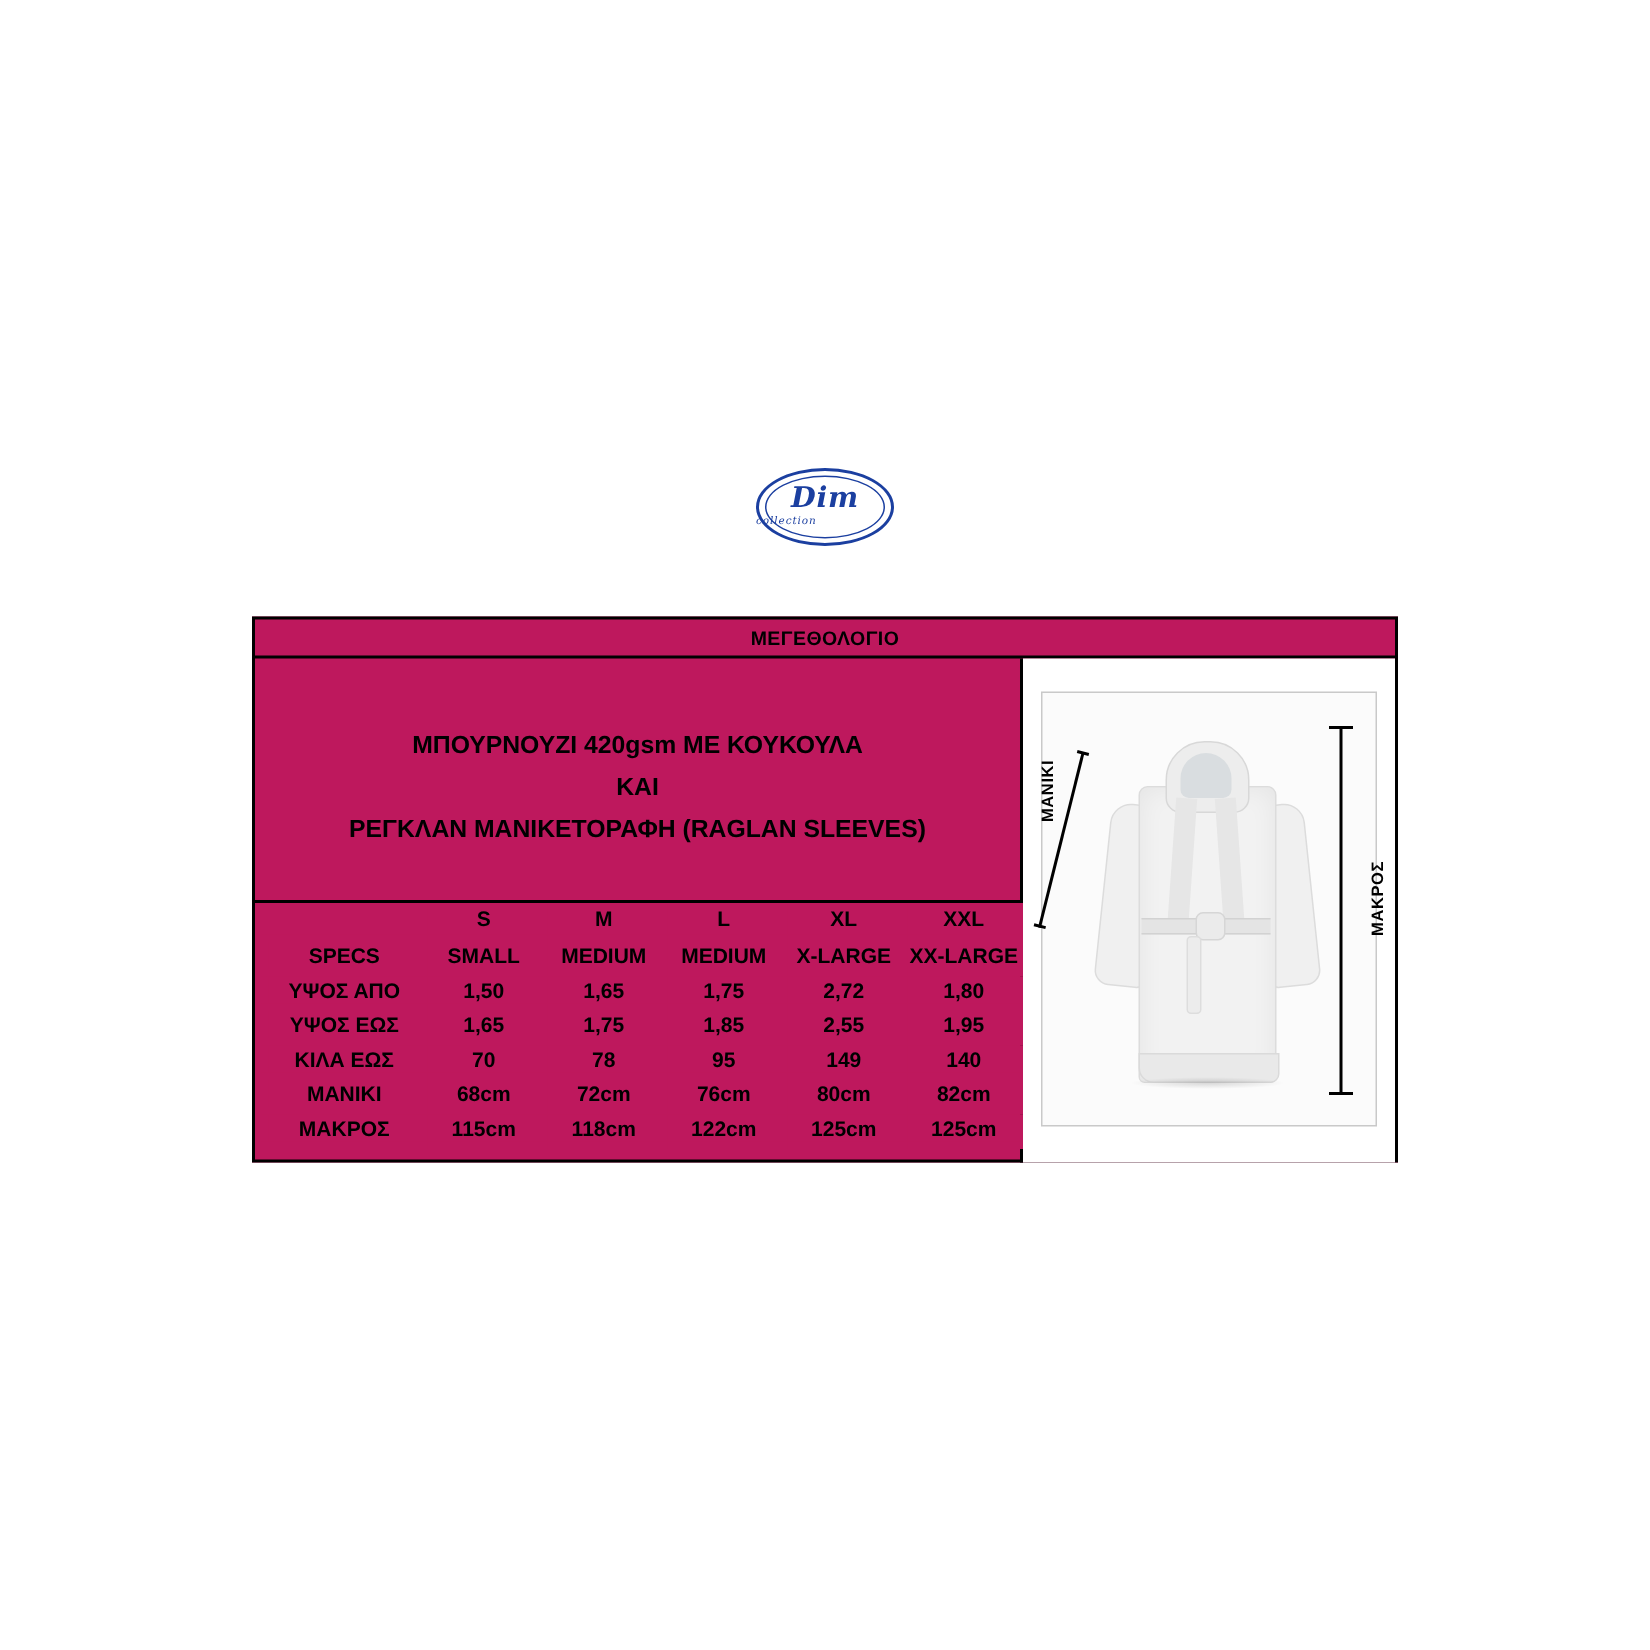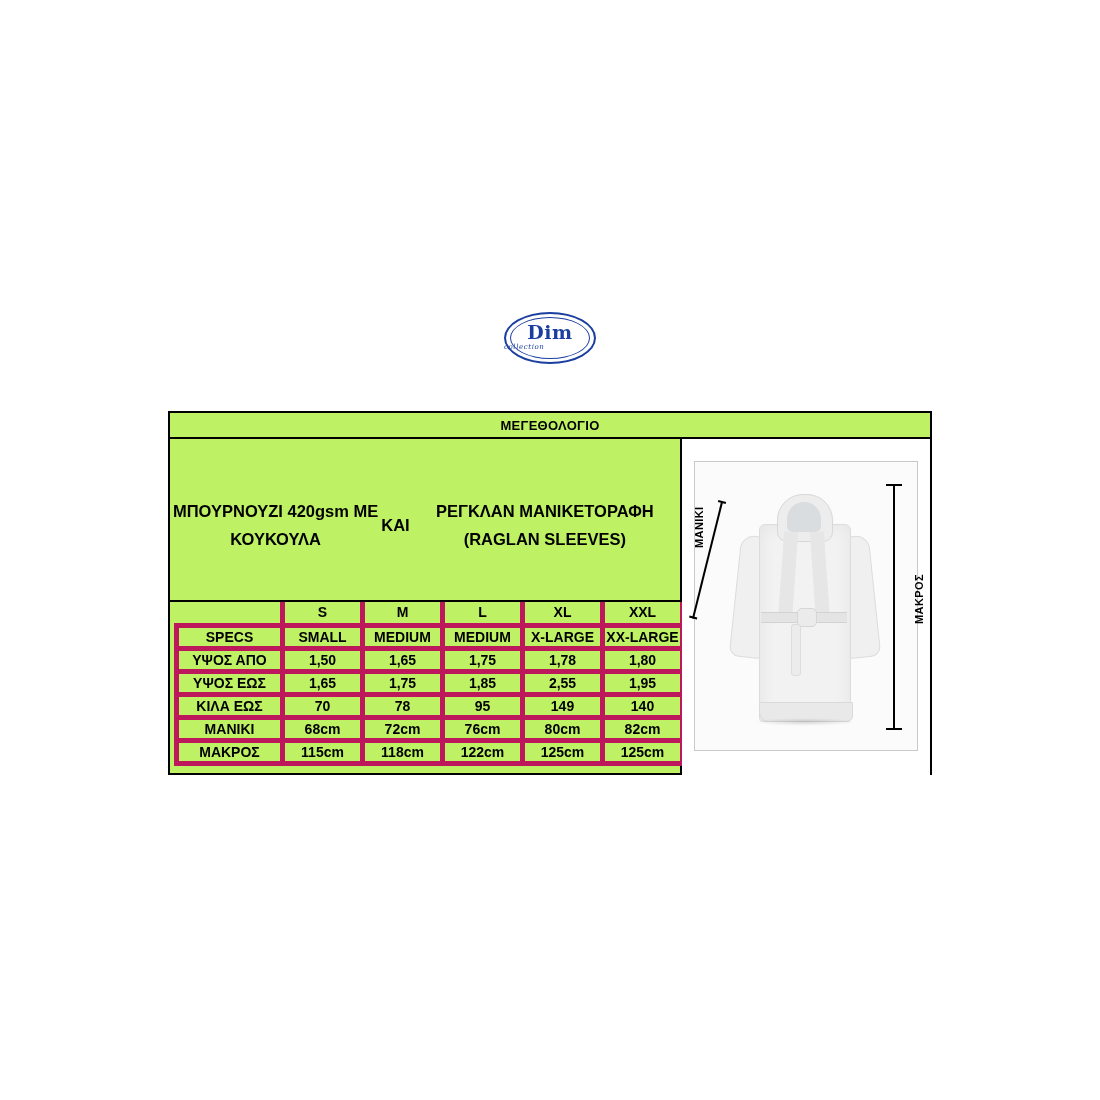--- a/index.html
+++ b/index.html
@@ -45,20 +45,21 @@
     border-radius: 50%;
     box-sizing: border-box;
   }
   .logo-dim {
     position: absolute;
     left: 0;
     top: 9px;
     width: 92px;
     text-align: center;
     font-family: "DejaVu Serif", serif;
+    font-style: italic;
     font-weight: bold;
     font-size: 19px;
     color: #1b3fa0;
     letter-spacing: 0.5px;
   }
   .logo-collection {
     position: absolute;
     left: 0;
     top: 31px;
     width: 92px;
@@ -72,21 +73,21 @@
 
   
   .sheet {
     position: absolute;
     left: 168px;
     top: 411px;
     width: 764px;
     height: 364px;
     border: 2px solid #000000;
     box-sizing: border-box;
-    background: #bef264;
+    background: #be185d;
   }
 
   
   .title-band {
     position: absolute;
     left: 0;
     top: 0;
     width: 760px;
     height: 26px;
     border-bottom: 2px solid #000000;
@@ -114,20 +115,21 @@
 
   .desc-box {
     position: absolute;
     left: 0;
     top: 0;
     width: 510px;
     height: 163px;
     border-bottom: 2px solid #000000;
     box-sizing: border-box;
     display: flex;
+    flex-direction: column;
     align-items: center;
     justify-content: center;
     padding-top: 10px;
   }
   .desc-line {
     font-size: 16.5px;
     font-weight: bold;
     line-height: 28px;
     text-align: center;
   }
@@ -432,21 +434,21 @@
         <td class="val">MEDIUM</td>
         <td class="val">MEDIUM</td>
         <td class="val">X-LARGE</td>
         <td class="val">XX-LARGE</td>
       </tr>
       <tr>
         <td class="lbl">ΥΨΟΣ ΑΠΟ</td>
         <td class="val">1,50</td>
         <td class="val">1,65</td>
         <td class="val">1,75</td>
-        <td class="val">1,78</td>
+        <td class="val">2,72</td>
         <td class="val">1,80</td>
       </tr>
       <tr>
         <td class="lbl">ΥΨΟΣ ΕΩΣ</td>
         <td class="val">1,65</td>
         <td class="val">1,75</td>
         <td class="val">1,85</td>
         <td class="val">2,55</td>
         <td class="val">1,95</td>
       </tr>

